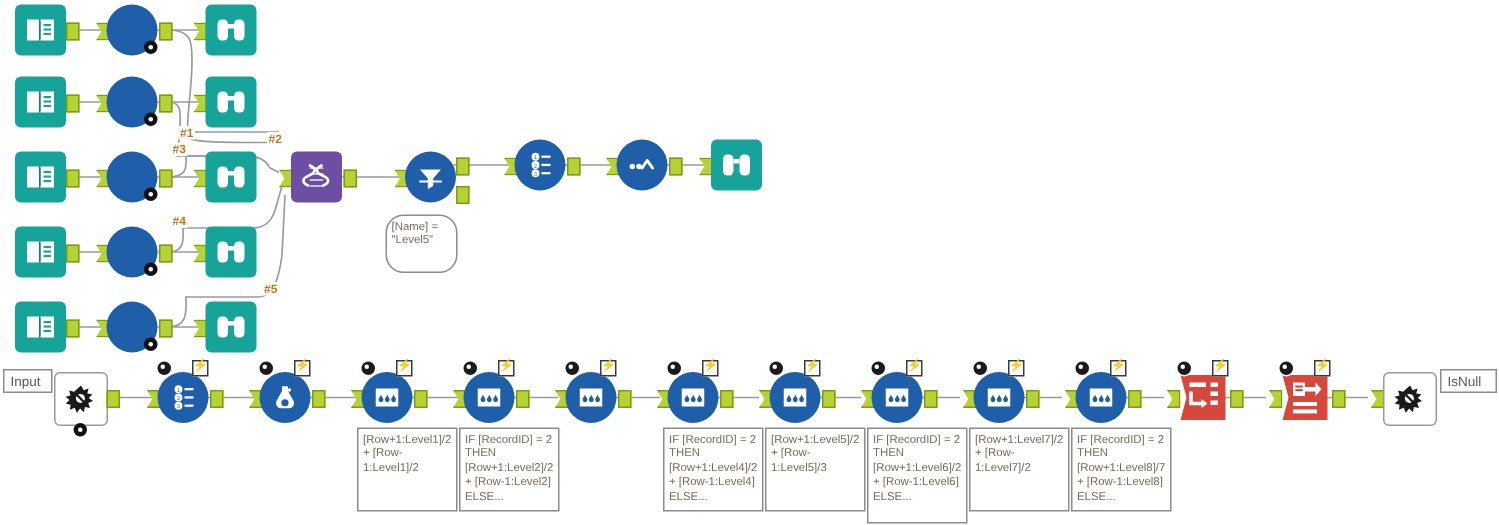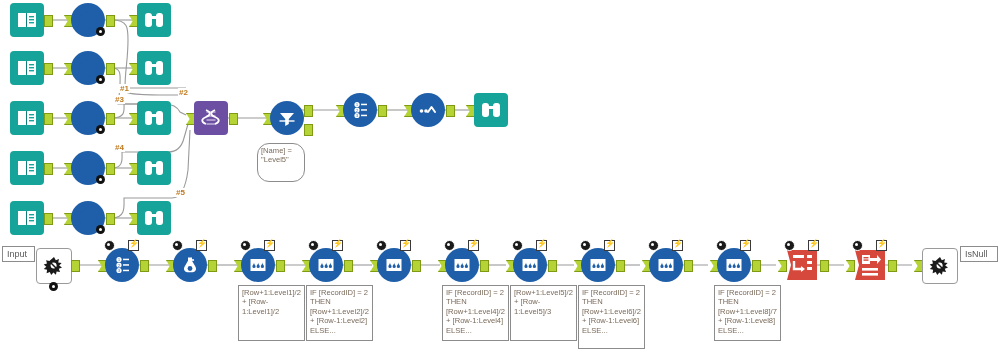--- a/index.html
+++ b/index.html
@@ -438,20 +438,21 @@
         <circle cx="11" cy="11" r="11" fill="#1f5fa9"></circle>
         <rect x="3.5" y="5" width="15" height="12" fill="#fff"></rect>
         <path d="M7 8.5c0 2 1.6 2.4 1.6 4a1.6 1.6 0 0 1-3.2 0c0-1.6 1.6-2 1.6-4z" fill="#1f5fa9"></path>
         <path d="M11.2 8.5c0 2 1.6 2.4 1.6 4a1.6 1.6 0 0 1-3.2 0c0-1.6 1.6-2 1.6-4z" fill="#1f5fa9"></path>
         <path d="M15.4 8.5c0 2 1.6 2.4 1.6 4a1.6 1.6 0 0 1-3.2 0c0-1.6 1.6-2 1.6-4z" fill="#1f5fa9"></path>
       </svg>
   </div>
   <span class="badge badge-cfg" style="left:648px;top:240px;"></span>
   <span class="badge badge-lit" style="left:672px;top:240px;"></span>
   <div class="port" style="left:684px;top:260px;"></div>
+  <div class="note" style="left:646px;top:285px;width:67px;height:56px;">[Row+1:Level7]/2 + [Row-1:Level7]/2</div>
 
   <div class="port in" style="left:710px;top:260px;"></div>
   <div class="tool circ" style="left:717px;top:248px;">
     <svg width="22" height="22" viewBox="0 0 22 22">
         <circle cx="11" cy="11" r="11" fill="#1f5fa9"></circle>
         <rect x="3.5" y="5" width="15" height="12" fill="#fff"></rect>
         <path d="M7 8.5c0 2 1.6 2.4 1.6 4a1.6 1.6 0 0 1-3.2 0c0-1.6 1.6-2 1.6-4z" fill="#1f5fa9"></path>
         <path d="M11.2 8.5c0 2 1.6 2.4 1.6 4a1.6 1.6 0 0 1-3.2 0c0-1.6 1.6-2 1.6-4z" fill="#1f5fa9"></path>
         <path d="M15.4 8.5c0 2 1.6 2.4 1.6 4a1.6 1.6 0 0 1-3.2 0c0-1.6 1.6-2 1.6-4z" fill="#1f5fa9"></path>
       </svg>

